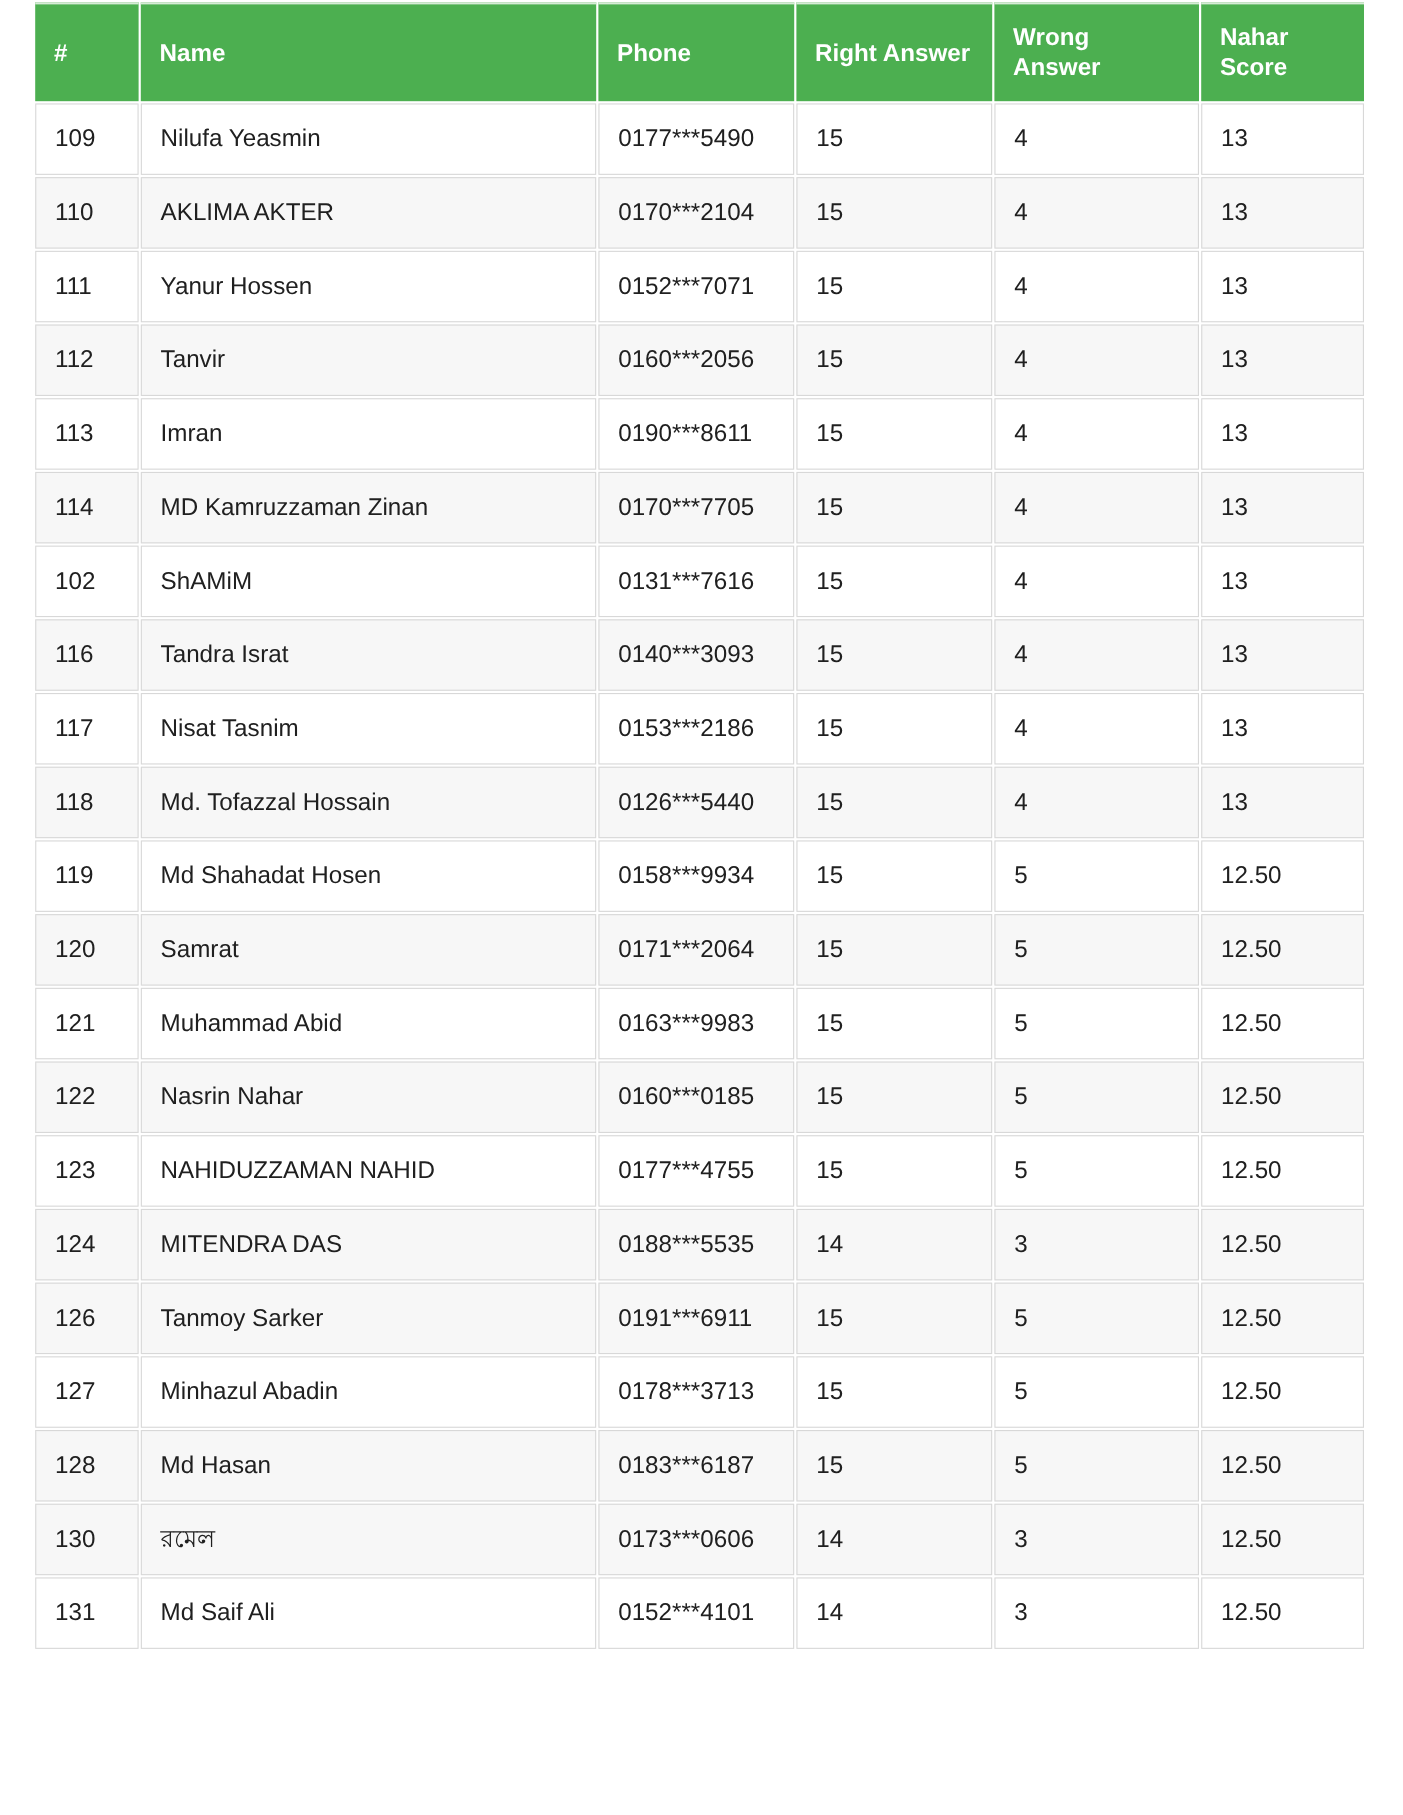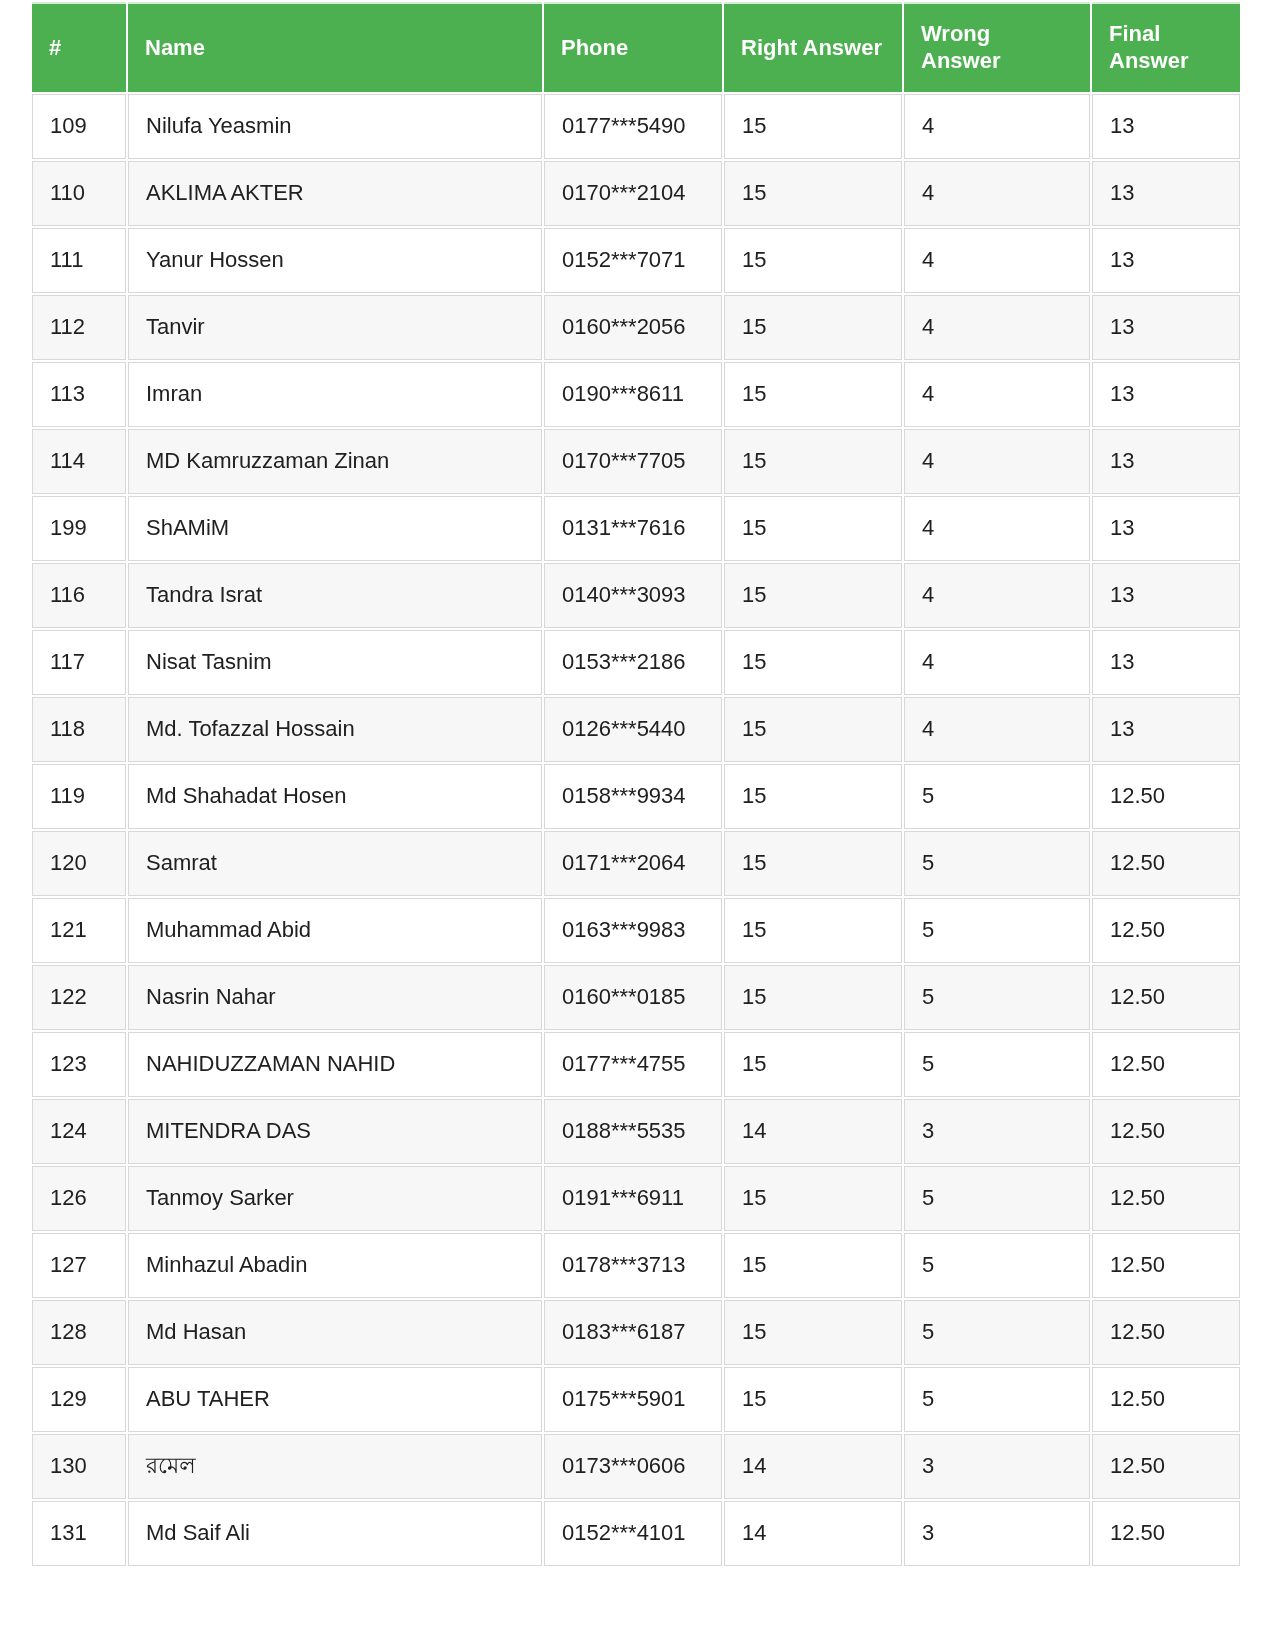--- a/index.html
+++ b/index.html
@@ -83,21 +83,21 @@
         <col class="c-wrong">
         <col class="c-final">
     </colgroup>
     <thead>
       <tr>
           <th>#</th>
           <th>Name</th>
           <th>Phone</th>
           <th>Right Answer</th>
           <th>Wrong Answer</th>
-          <th>Final Answer</th>
+          <th>Nahar Score</th>
         </tr>
     </thead>
     <tbody>
         <tr>
           <td>109</td>
           <td>Nilufa Yeasmin</td>
           <td>0177***5490</td>
           <td>15</td>
           <td>4</td>
           <td>13</td>
@@ -136,21 +136,21 @@
         </tr>
         <tr class="alt">
           <td>114</td>
           <td>MD Kamruzzaman Zinan</td>
           <td>0170***7705</td>
           <td>15</td>
           <td>4</td>
           <td>13</td>
         </tr>
         <tr>
-          <td>199</td>
+          <td>102</td>
           <td>ShAMiM</td>
           <td>0131***7616</td>
           <td>15</td>
           <td>4</td>
           <td>13</td>
         </tr>
         <tr class="alt">
           <td>116</td>
           <td>Tandra Israt</td>
           <td>0140***3093</td>
@@ -239,28 +239,20 @@
           <td>12.50</td>
         </tr>
         <tr class="alt">
           <td>128</td>
           <td>Md Hasan</td>
           <td>0183***6187</td>
           <td>15</td>
           <td>5</td>
           <td>12.50</td>
         </tr>
-        <tr>
-          <td>129</td>
-          <td>ABU TAHER</td>
-          <td>0175***5901</td>
-          <td>15</td>
-          <td>5</td>
-          <td>12.50</td>
-        </tr>
         <tr class="alt">
           <td>130</td>
           <td>রমেল</td>
           <td>0173***0606</td>
           <td>14</td>
           <td>3</td>
           <td>12.50</td>
         </tr>
         <tr>
           <td>131</td>

